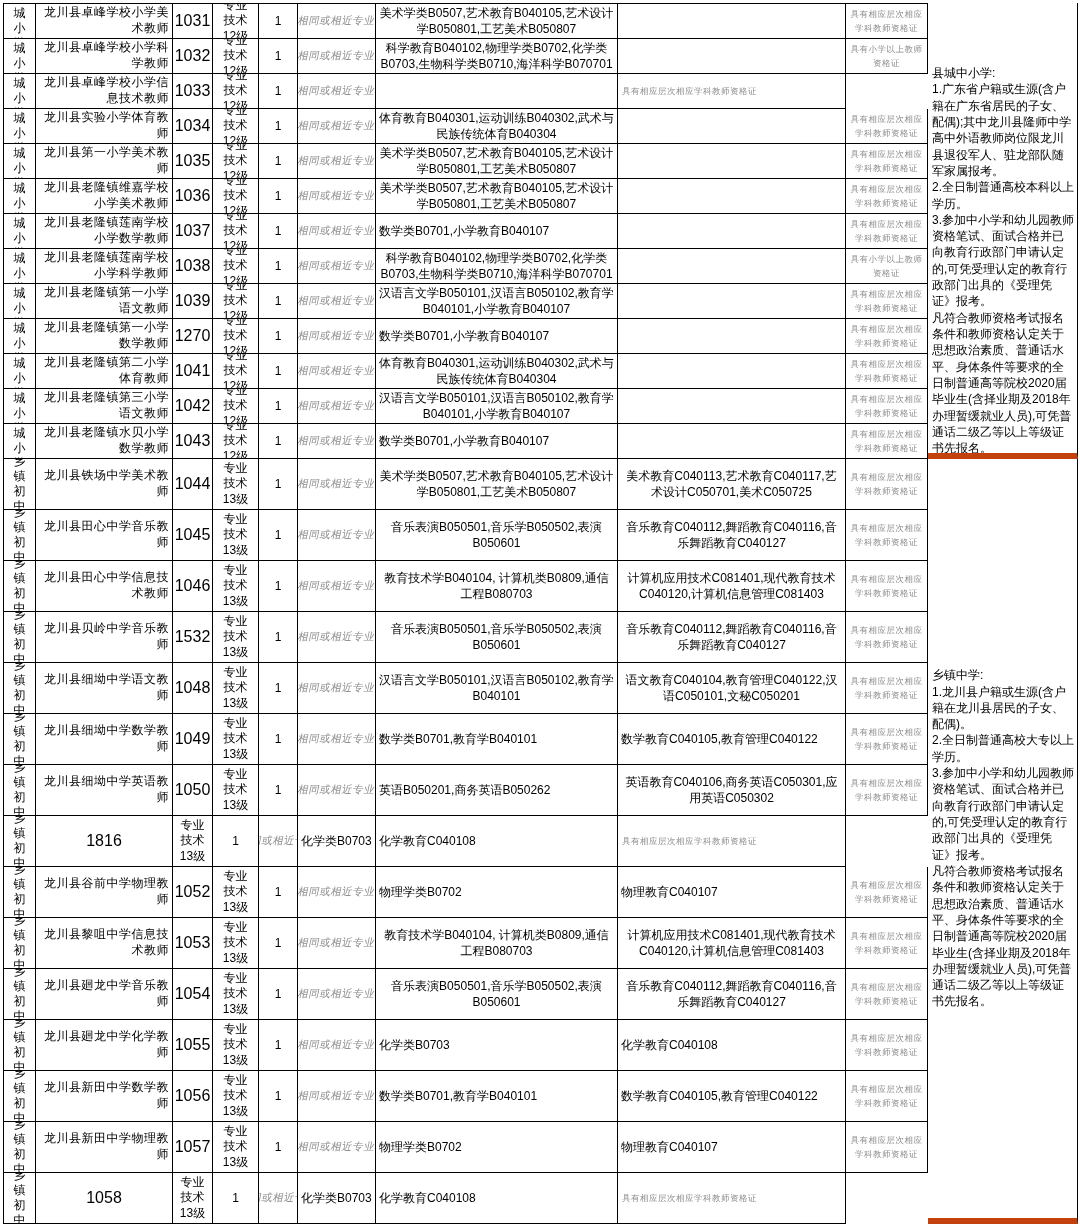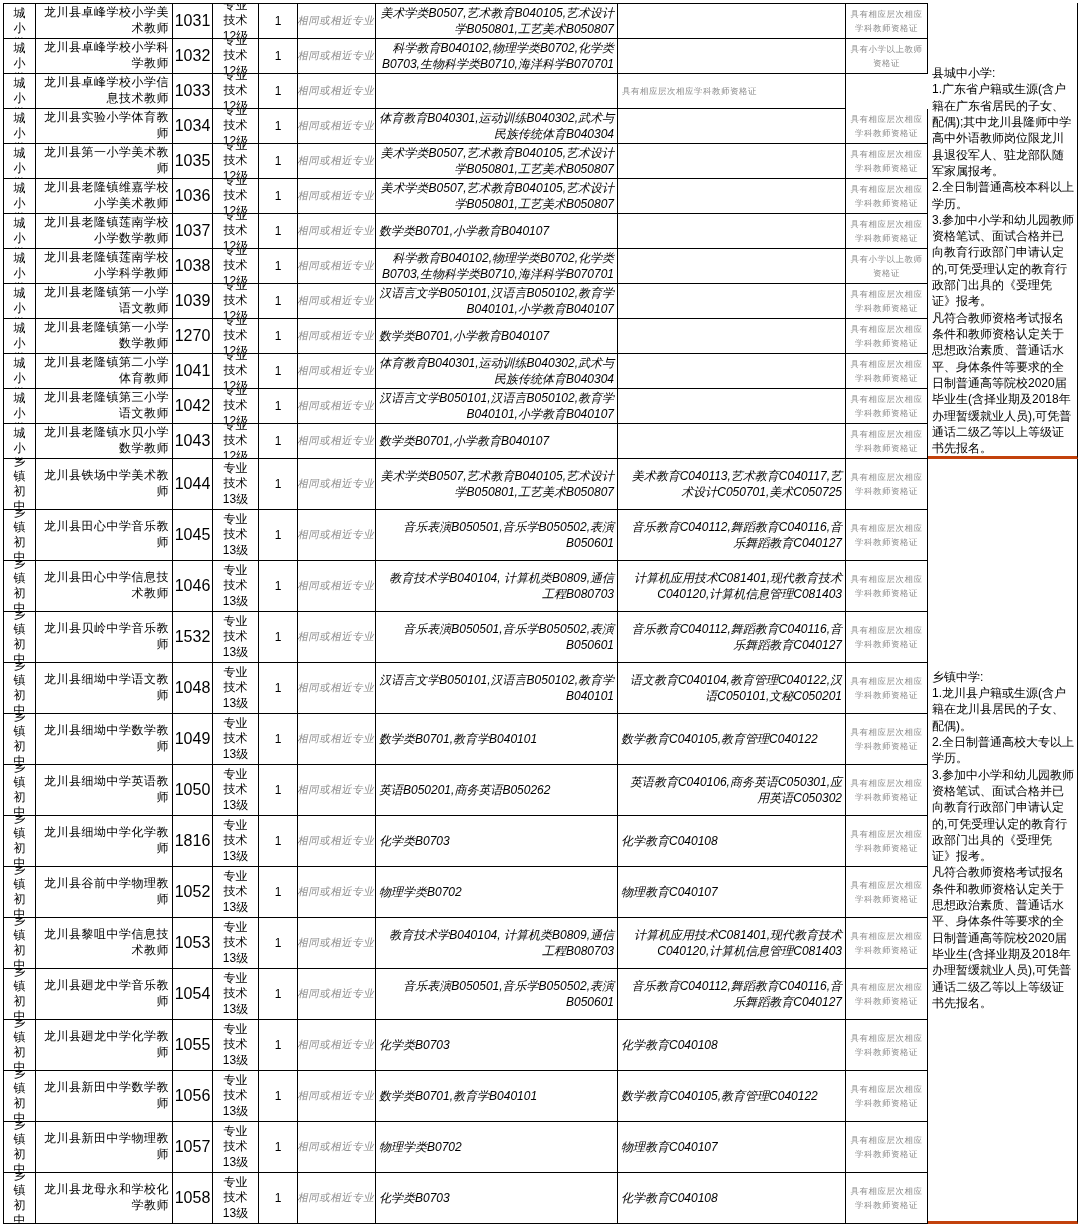--- a/index.html
+++ b/index.html
@@ -28,33 +28,33 @@
   .c-cat{justify-content:center;text-align:center;padding:1px 4px;}
   .c-pos{justify-content:flex-start;text-align:right;padding:1px 3px;letter-spacing:0.5px;line-height:1.3;}
   .c-code{justify-content:center;font-size:16px;}
   .c-level{justify-content:center;text-align:center;padding:1px 5px;line-height:1.3;}
   .c-count{justify-content:center;}
   .c-req{justify-content:center;padding:0 1px;}
   .req-text{
     display:inline-block;color:#8c8c8c;font-size:10.5px;white-space:nowrap;
     transform:skewX(-12deg);letter-spacing:0.5px;
   }
-  .c-bmaj,.c-cmaj{justify-content:flex-start;text-align:right;padding:1px 3px;line-height:1.35;font-style:italic;}
+  .c-bmaj,.c-cmaj{justify-content:flex-start;text-align:center;padding:1px 3px;line-height:1.35;}
   .c-cert{
     justify-content:flex-start;text-align:center;padding:1px 4px;
     color:#8c8c8c;font-size:8.5px;letter-spacing:0.5px;line-height:1.7;
   }
   
   .notes-col{
     position:absolute;left:928px;top:3px;width:150px;height:1221px;
     box-sizing:border-box;
   }
   .notes-cell{
     box-sizing:border-box;width:150px;
-    border-right:1px solid #000;border-bottom:3px solid #c2410c;
+    border-right:1px solid #000;border-bottom:6px solid #c2410c;
     overflow:hidden;
   }
   .notes-cell--county{height:456px;padding-top:62px;}
   .notes-cell--township{height:765px;display:flex;align-items:center;}
   .notes-text{
     padding:0 3px 0 4px;font-size:12px;line-height:1.36;
     white-space:pre-wrap;word-break:break-all;text-align:left;
   }
 </style>
 </head>
@@ -317,21 +317,20 @@
     <div class="cell c-count">1</div>
     <div class="cell c-req">
       <span class="req-text">相同或相近专业</span>
     </div>
     <div class="cell c-bmaj">英语B050201,商务英语B050262</div>
     <div class="cell c-cmaj">英语教育C040106,商务英语C050301,应用英语C050302</div>
     <div class="cell c-cert">具有相应层次相应学科教师资格证</div>
   </div>
       <div class="row row--township">
     <div class="cell c-cat">乡镇初中</div>
-    <div class="cell c-pos">龙川县细坳中学化学教师</div>
     <div class="cell c-code">1816</div>
     <div class="cell c-level">专业技术13级</div>
     <div class="cell c-count">1</div>
     <div class="cell c-req">
       <span class="req-text">相同或相近专业</span>
     </div>
     <div class="cell c-bmaj">化学类B0703</div>
     <div class="cell c-cmaj">化学教育C040108</div>
     <div class="cell c-cert">具有相应层次相应学科教师资格证</div>
   </div>
@@ -408,21 +407,20 @@
     <div class="cell c-count">1</div>
     <div class="cell c-req">
       <span class="req-text">相同或相近专业</span>
     </div>
     <div class="cell c-bmaj">物理学类B0702</div>
     <div class="cell c-cmaj">物理教育C040107</div>
     <div class="cell c-cert">具有相应层次相应学科教师资格证</div>
   </div>
       <div class="row row--township">
     <div class="cell c-cat">乡镇初中</div>
-    <div class="cell c-pos">龙川县龙母永和学校化学教师</div>
     <div class="cell c-code">1058</div>
     <div class="cell c-level">专业技术13级</div>
     <div class="cell c-count">1</div>
     <div class="cell c-req">
       <span class="req-text">相同或相近专业</span>
     </div>
     <div class="cell c-bmaj">化学类B0703</div>
     <div class="cell c-cmaj">化学教育C040108</div>
     <div class="cell c-cert">具有相应层次相应学科教师资格证</div>
   </div>

